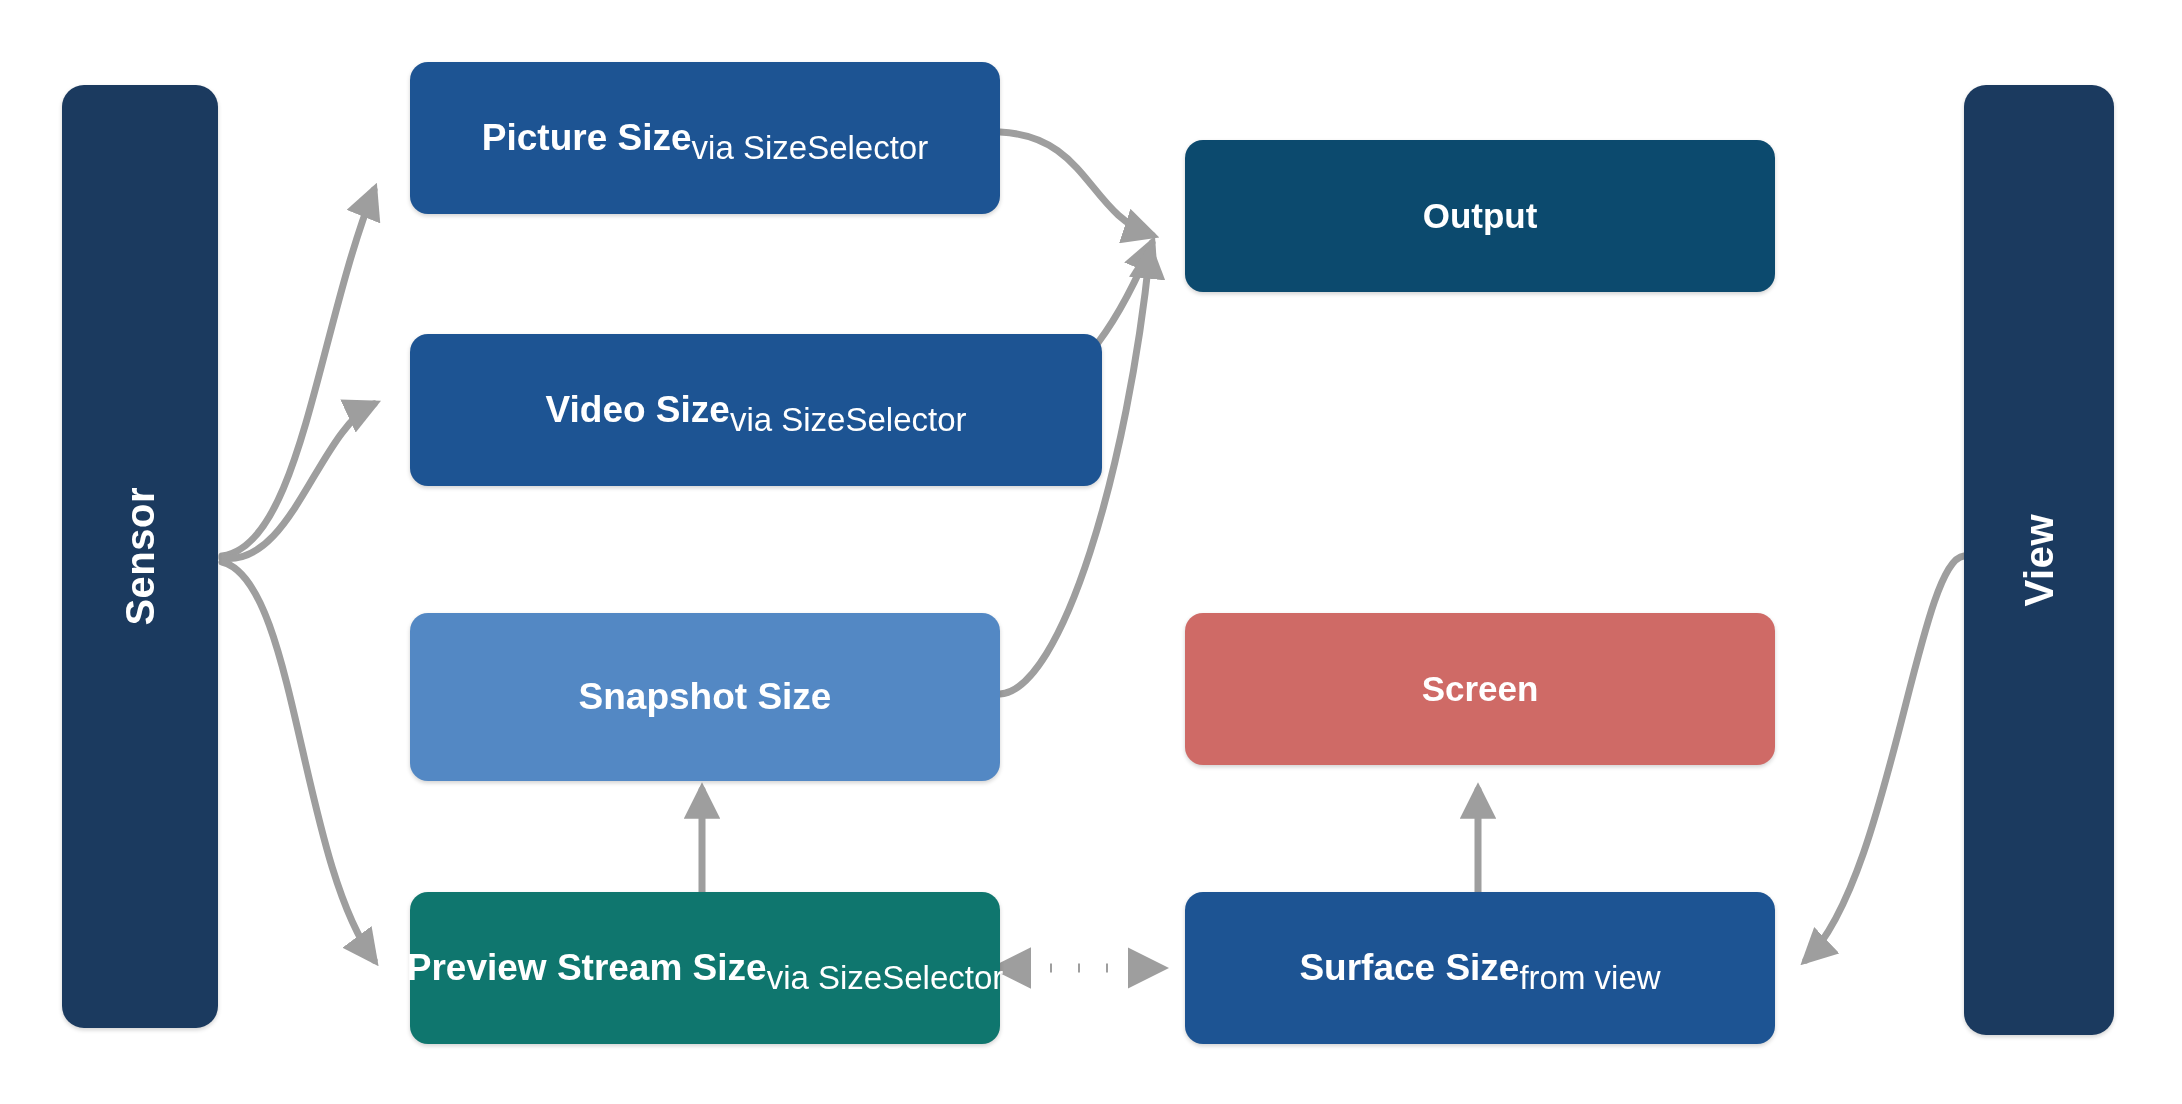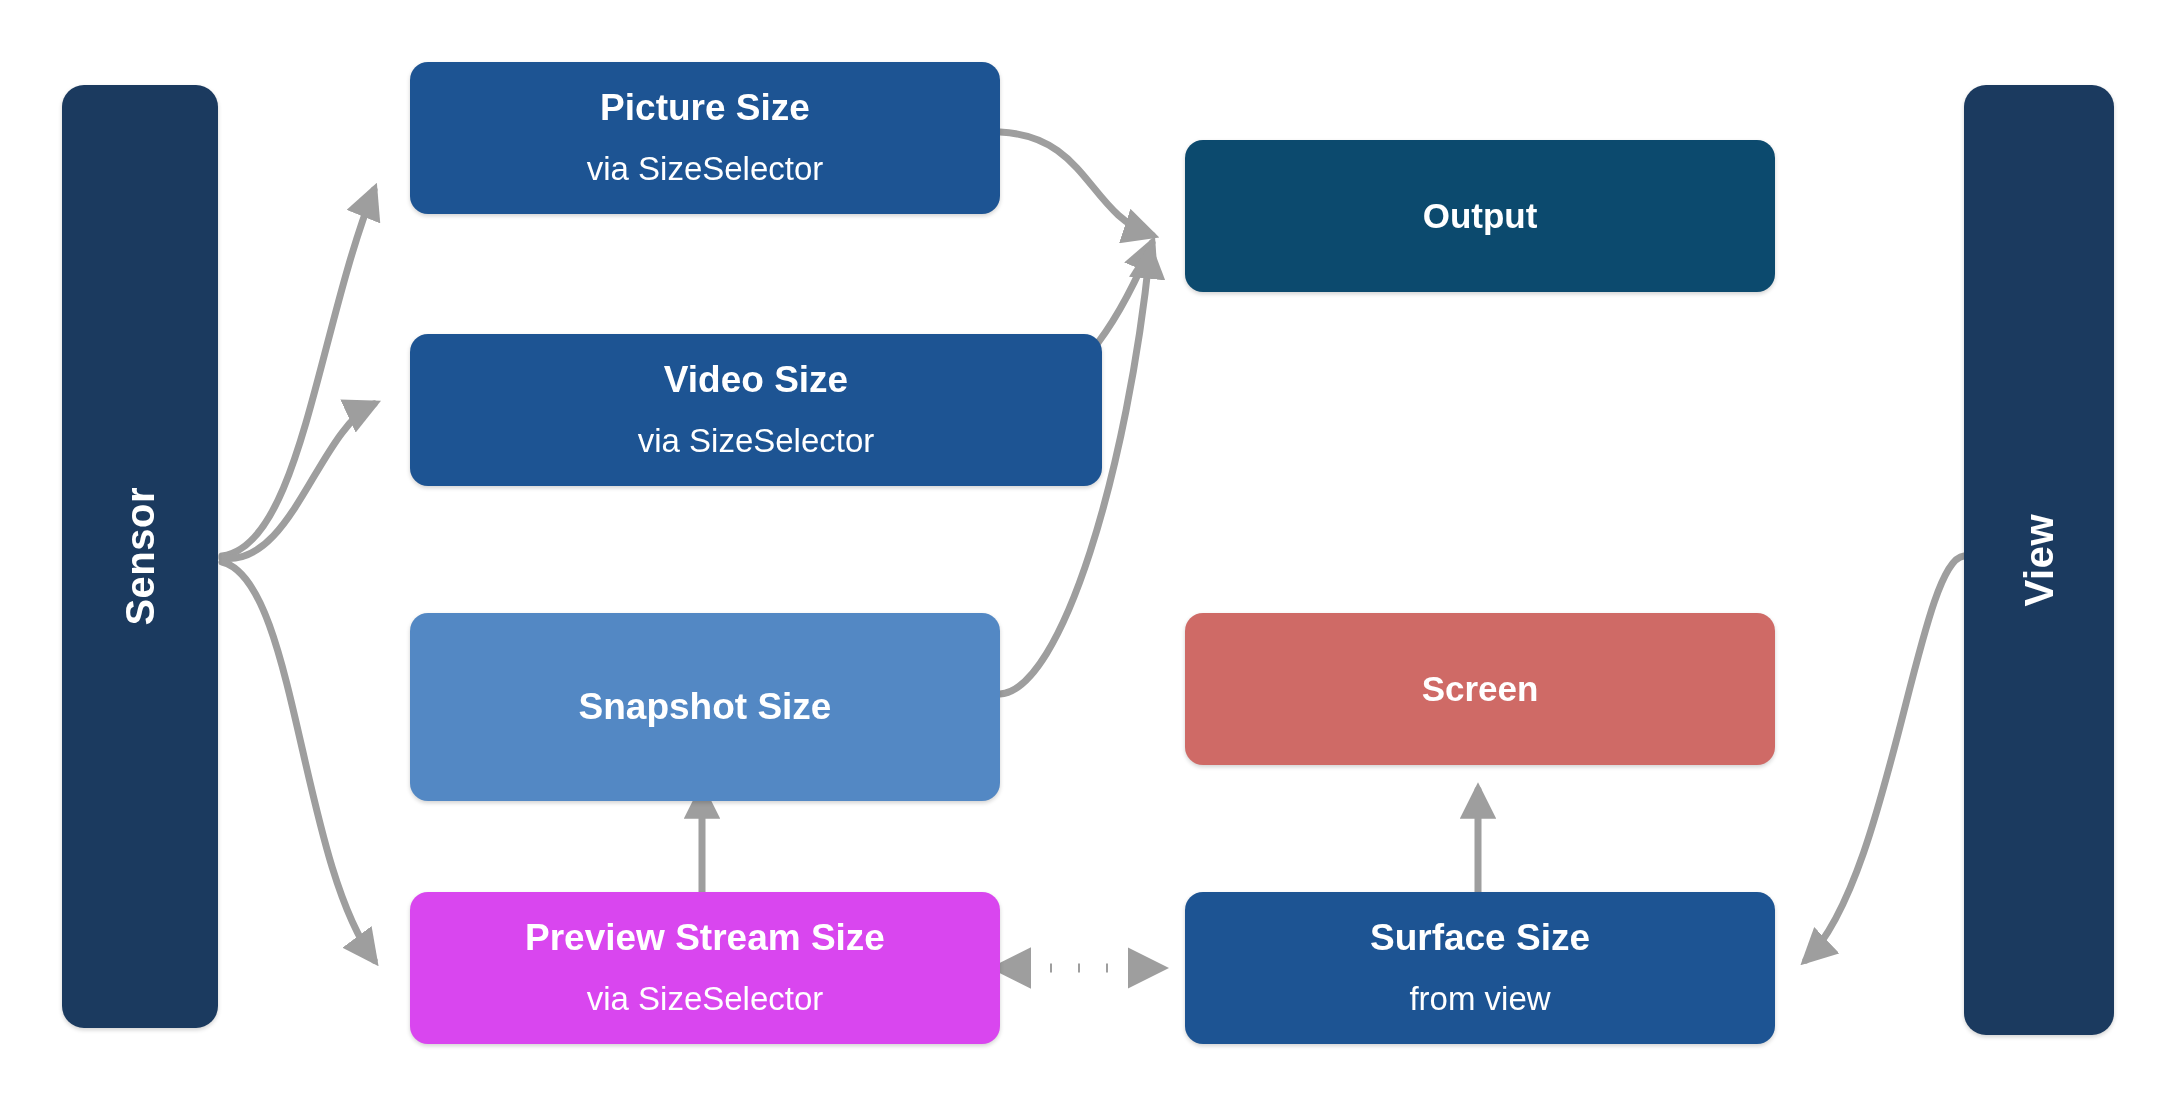--- a/index.html
+++ b/index.html
@@ -31,21 +31,21 @@
     color: #ffffff;
     font-weight: bold;
     font-size: 40px;
     letter-spacing: 0.5px;
     white-space: nowrap;
   }
   .node {
     position: absolute;
     border-radius: 18px;
     display: flex;
-    flex-direction: column;
+    flex-direction: row;
     align-items: center;
     justify-content: center;
     box-shadow: 0 2px 4px rgba(0,0,0,0.18);
     text-align: center;
   }
   .node-title {
     color: #ffffff;
     font-weight: bold;
     font-size: 37px;
     line-height: 1.12;
@@ -121,25 +121,25 @@
   <div class="node" style="left:410px; top:62px; width:590px; height:152px; background:#1d5493;">
     <div class="node-title">Picture Size</div>
     <div class="node-sub">via SizeSelector</div>
   </div>
 
   <div class="node" style="left:410px; top:334px; width:692px; height:152px; background:#1d5493;">
     <div class="node-title">Video Size</div>
     <div class="node-sub">via SizeSelector</div>
   </div>
 
-  <div class="node" style="left:410px; top:613px; width:590px; height:188px; background:#5388c4;">
+  <div class="node" style="left:410px; top:613px; width:590px; height:168px; background:#5388c4;">
     <div class="node-title">Snapshot Size</div>
   </div>
 
-  <div class="node" style="left:410px; top:892px; width:590px; height:152px; background:#d946ef;">
+  <div class="node" style="left:410px; top:892px; width:590px; height:152px; background:#0f766e;">
     <div class="node-title">Preview Stream Size</div>
     <div class="node-sub">via SizeSelector</div>
   </div>
 
   <div class="node" style="left:1185px; top:140px; width:590px; height:152px; background:#0c4a6e;">
     <div class="node-title solo">Output</div>
   </div>
 
   <div class="node" style="left:1185px; top:892px; width:590px; height:152px; background:#1d5493;">
     <div class="node-title">Surface Size</div>

